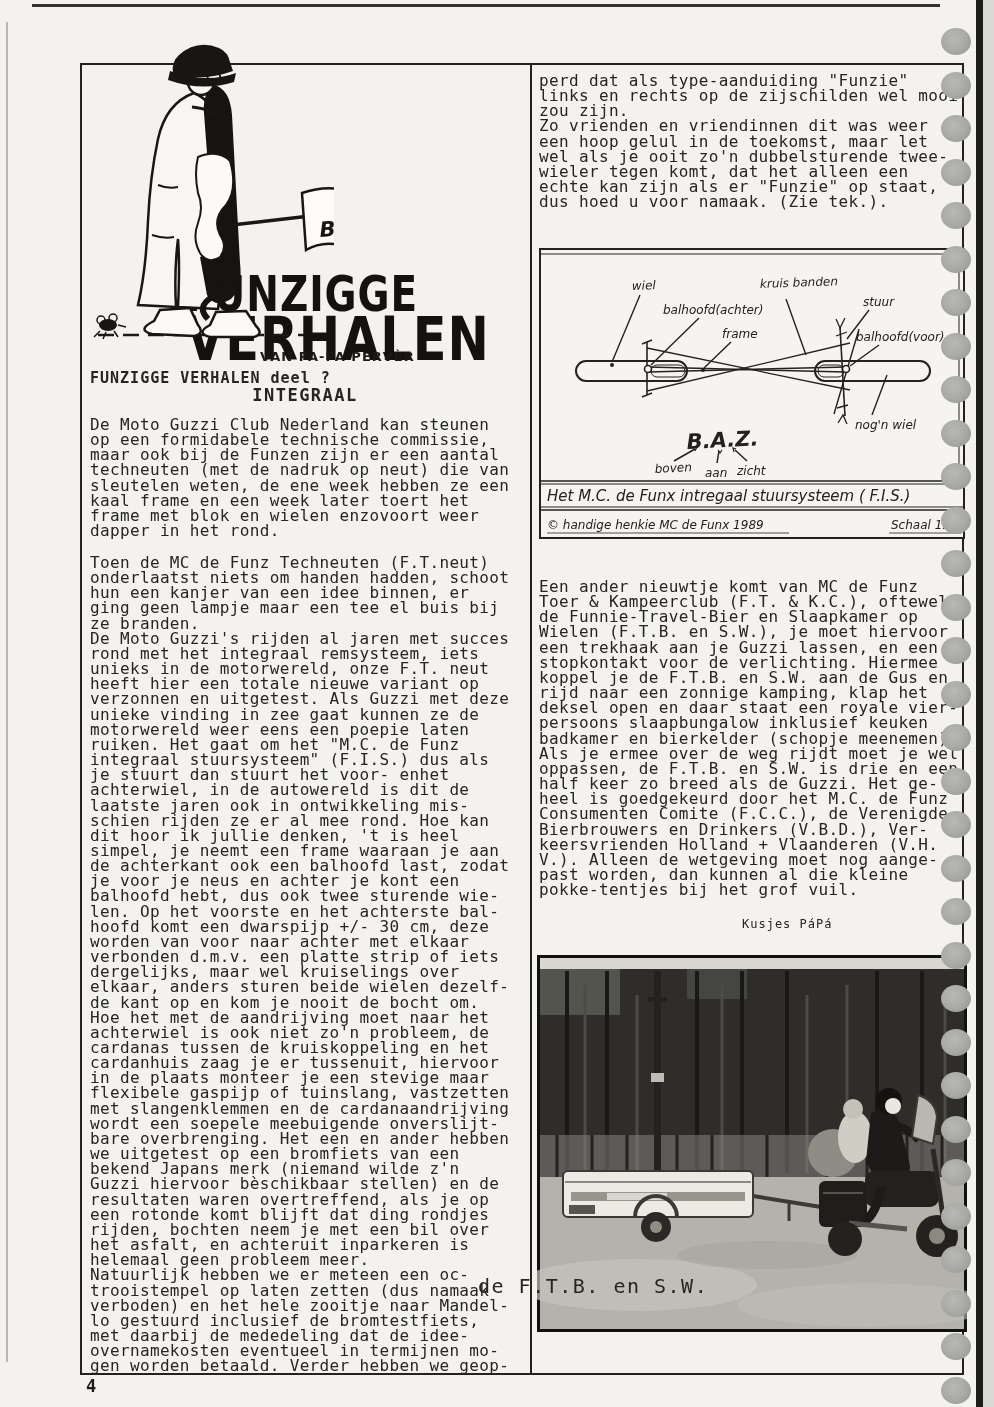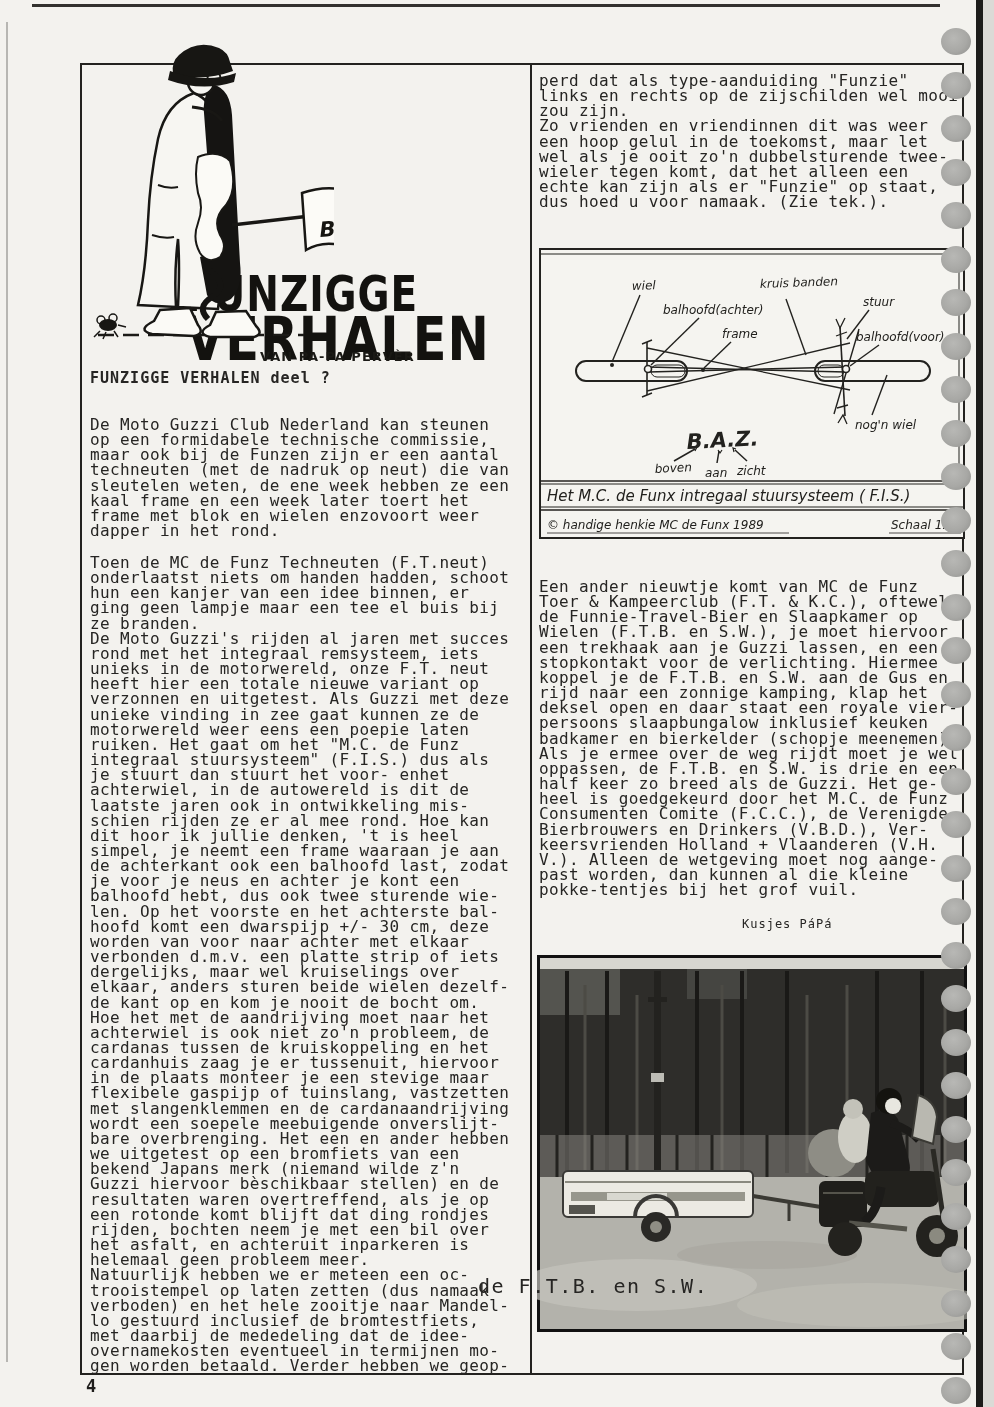--- a/index.html
+++ b/index.html
@@ -110,20 +110,21 @@
         <circle cx="31" cy="283" r="4" fill="none" stroke="#181714" stroke-width="1.5"></circle>
         <path d="M18,296 l-6,6 M24,297 l-3,7 M32,296 l4,6 M36,290 l8,2" stroke="#181714" stroke-width="1.5"></path>
       </g>
     </svg>
 
     <div class="masthead-1">FUNZIGGE</div>
     <div class="masthead-2">VERHALEN</div>
     <div class="byline">VAN PA-PA PERVÈR</div>
 
     <div class="article-heading">FUNZIGGE VERHALEN deel ?</div>
+    <div class="section-heading">INTEGRAAL</div>
 
     <div class="pre left-p1">De Moto Guzzi Club Nederland kan steunen
 op een formidabele technische commissie,
 maar ook bij de Funzen zijn er een aantal
 techneuten (met de nadruk op neut) die van
 sleutelen weten, de ene week hebben ze een
 kaal frame en een week later toert het
 frame met blok en wielen enzovoort weer
 dapper in het rond.</div>
     <div class="pre left-p2">Toen de MC de Funz Techneuten (F.T.neut)

